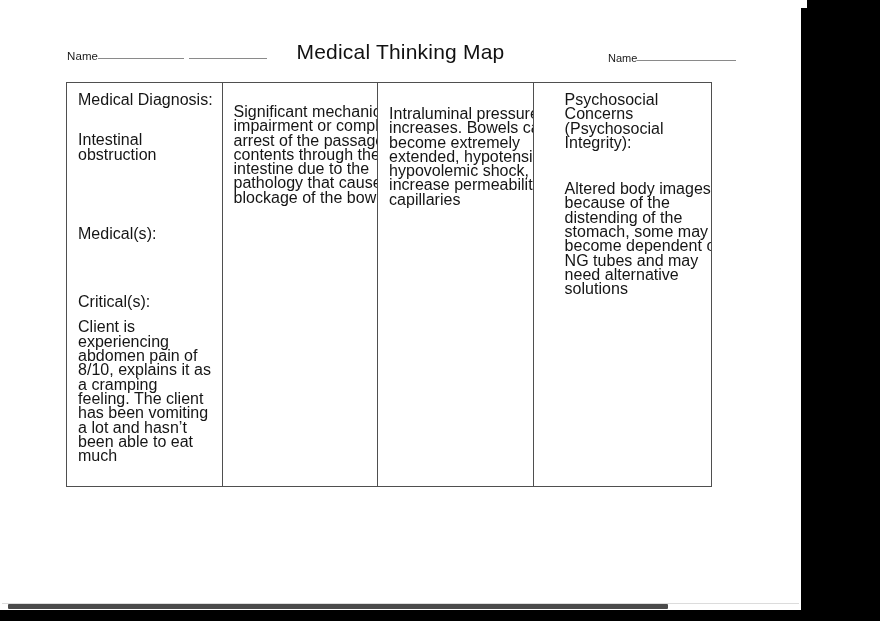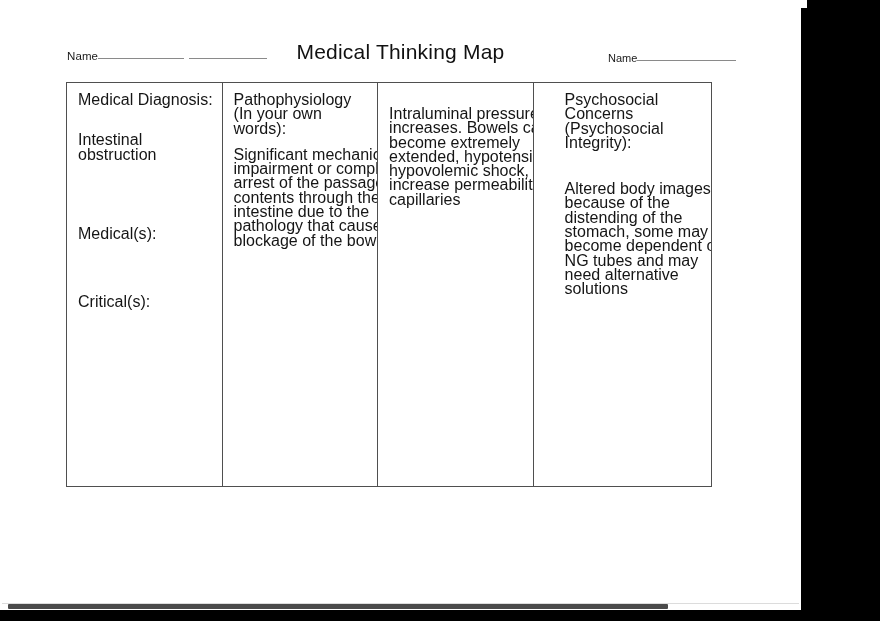--- a/index.html
+++ b/index.html
@@ -215,24 +215,24 @@
 
       <div class="section-spacer-concept"></div>
 
       <div class="field-label">Medical(s):</div>
       <div class="gap-sm"></div>
 
       <div class="section-spacer-exemplar"></div>
 
       <div class="field-label">Critical(s):</div>
       <div class="gap-sm"></div>
+      <div class="field-text">Client is experiencing abdomen pain of 8/10, explains it as a cramping feeling. The client has been vomiting a lot and hasn’t been able to eat much</div>
     </div>
 
     <div class="ctm-col col-2">
-      <div class="field-label">Pathophysiology (In your own words):</div>
       <div class="gap-c2"></div>
       <div class="field-text bleed">Significant mechanical impairment or complete arrest of the passage of contents through the intestine due to the pathology that causes blockage of the bowel</div>
     </div>
 
     <div class="ctm-col col-3">
       <div class="gap-c3"></div>
       <div class="field-text bleed">Intraluminal pressure increases. Bowels can become extremely extended, hypotension, hypovolemic shock, increase permeability of capillaries</div>
     </div>
 
     <div class="ctm-col col-4">

